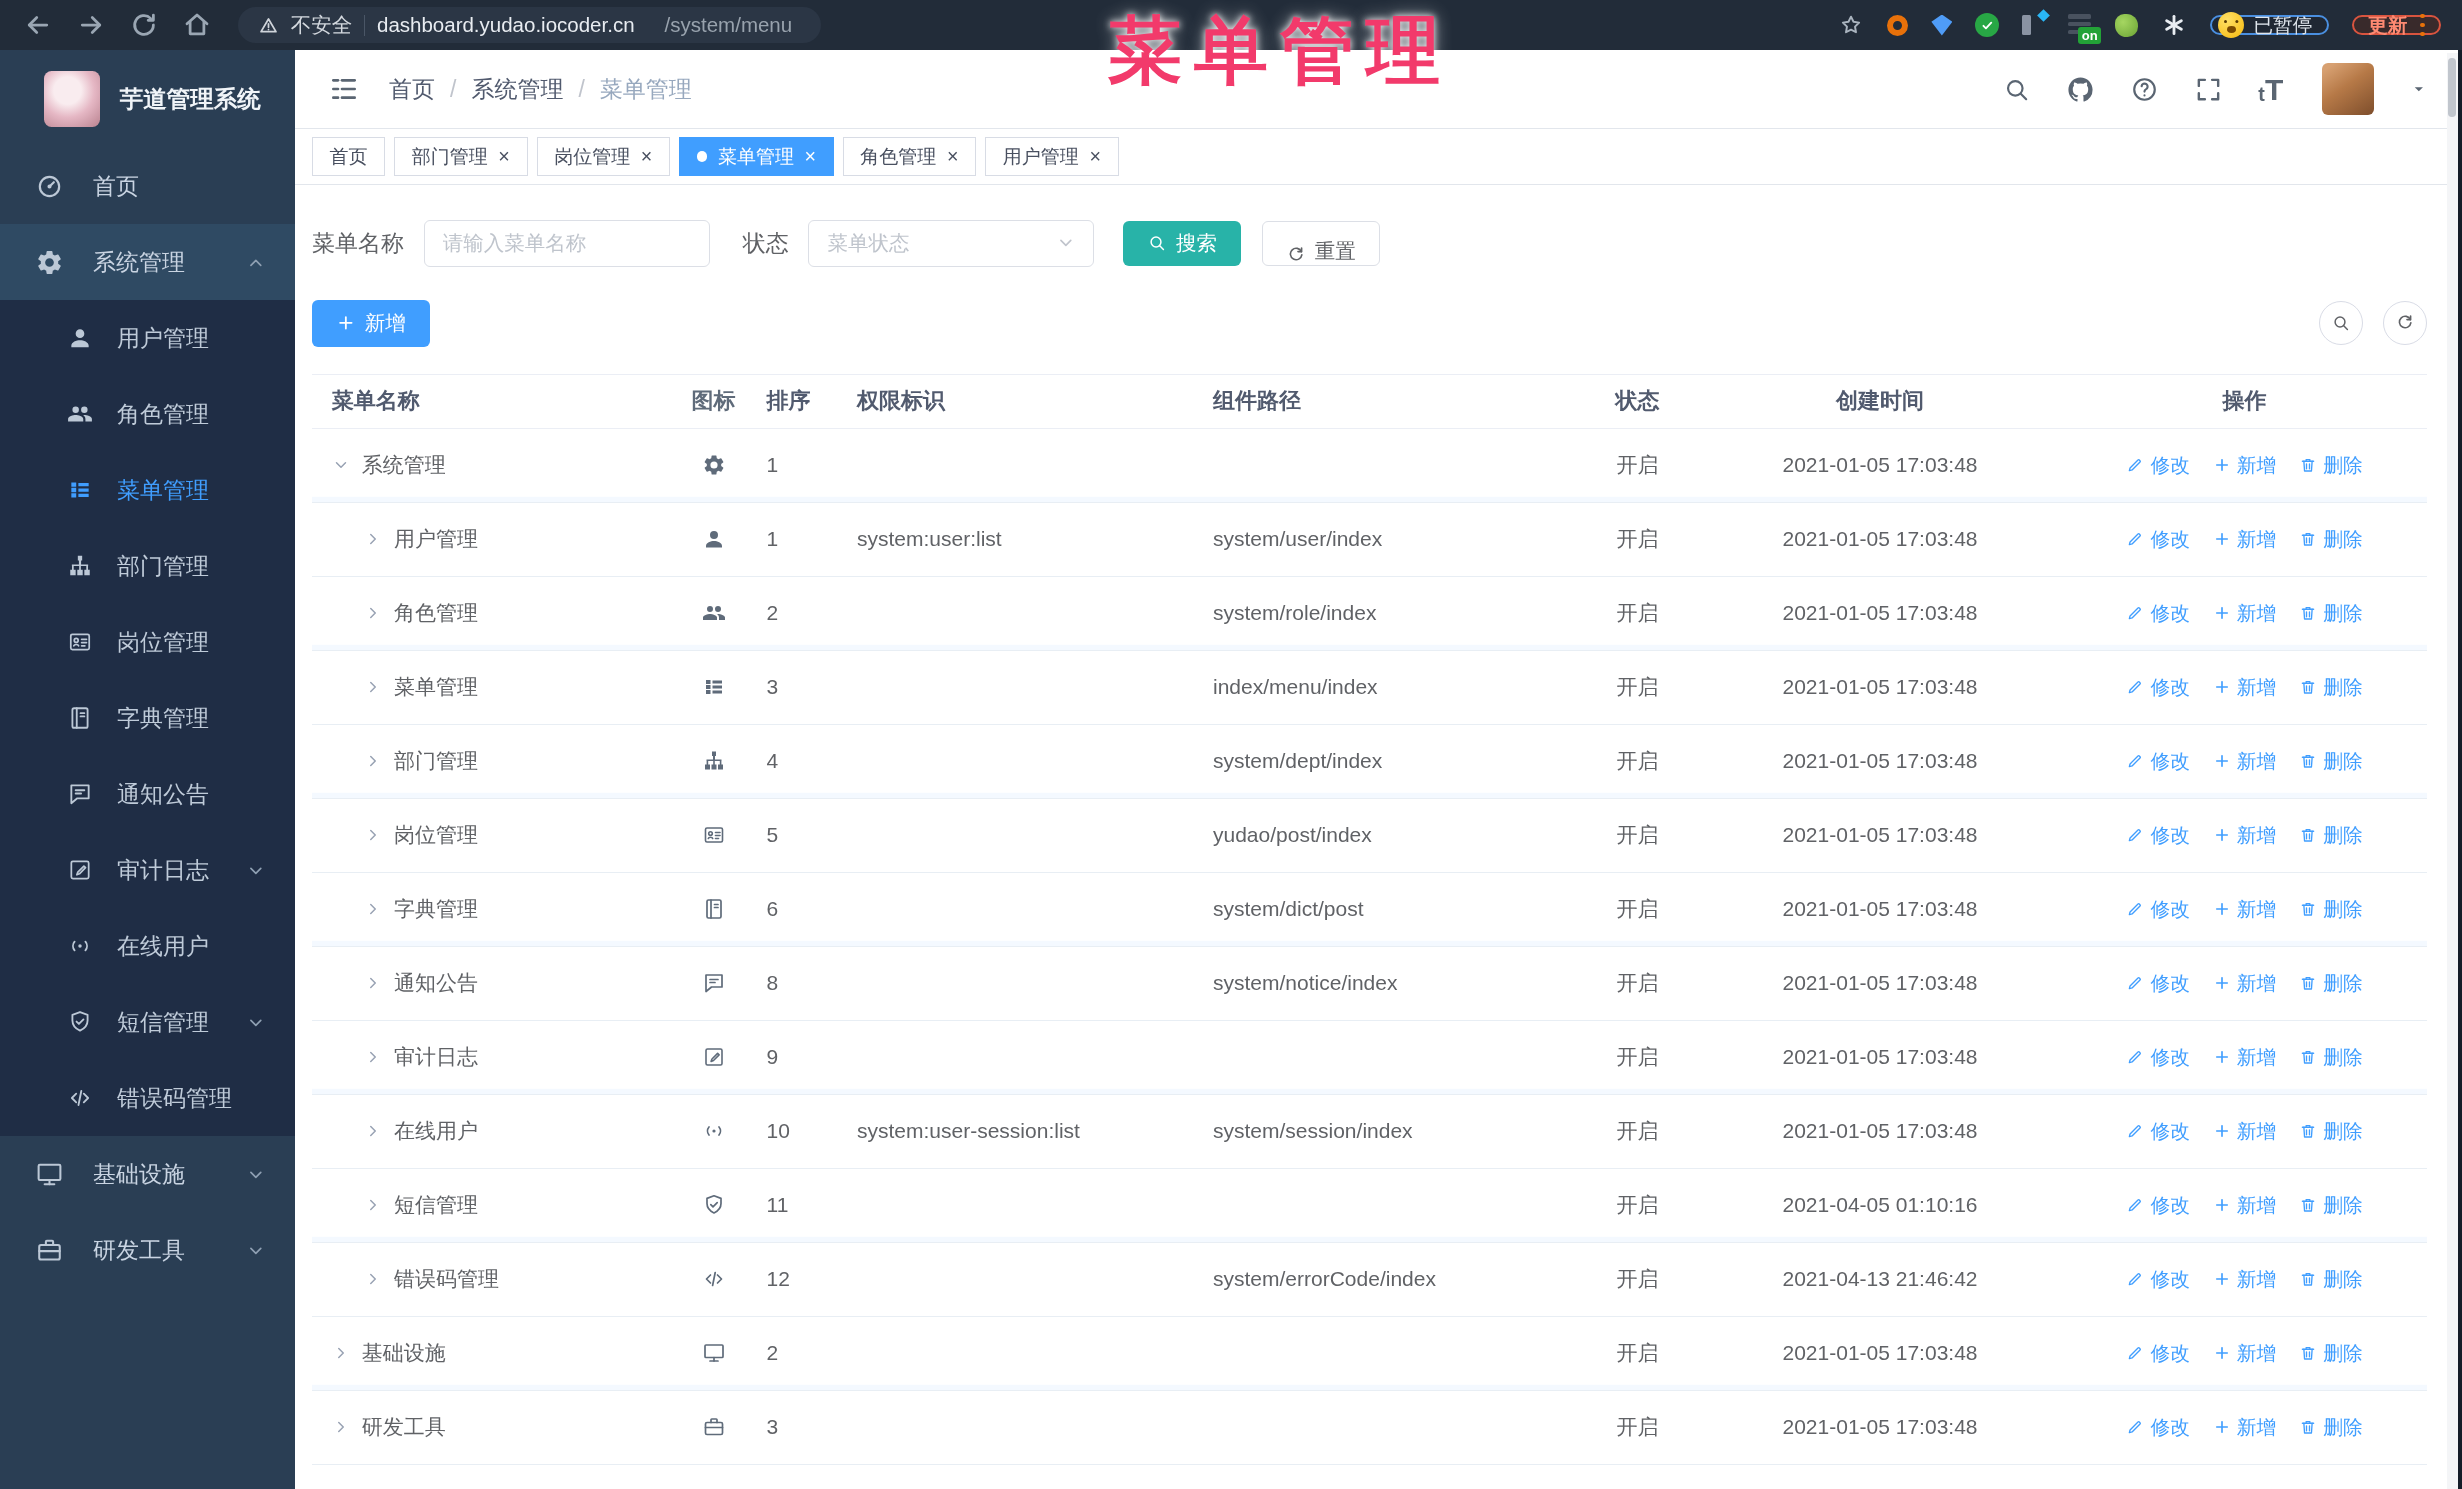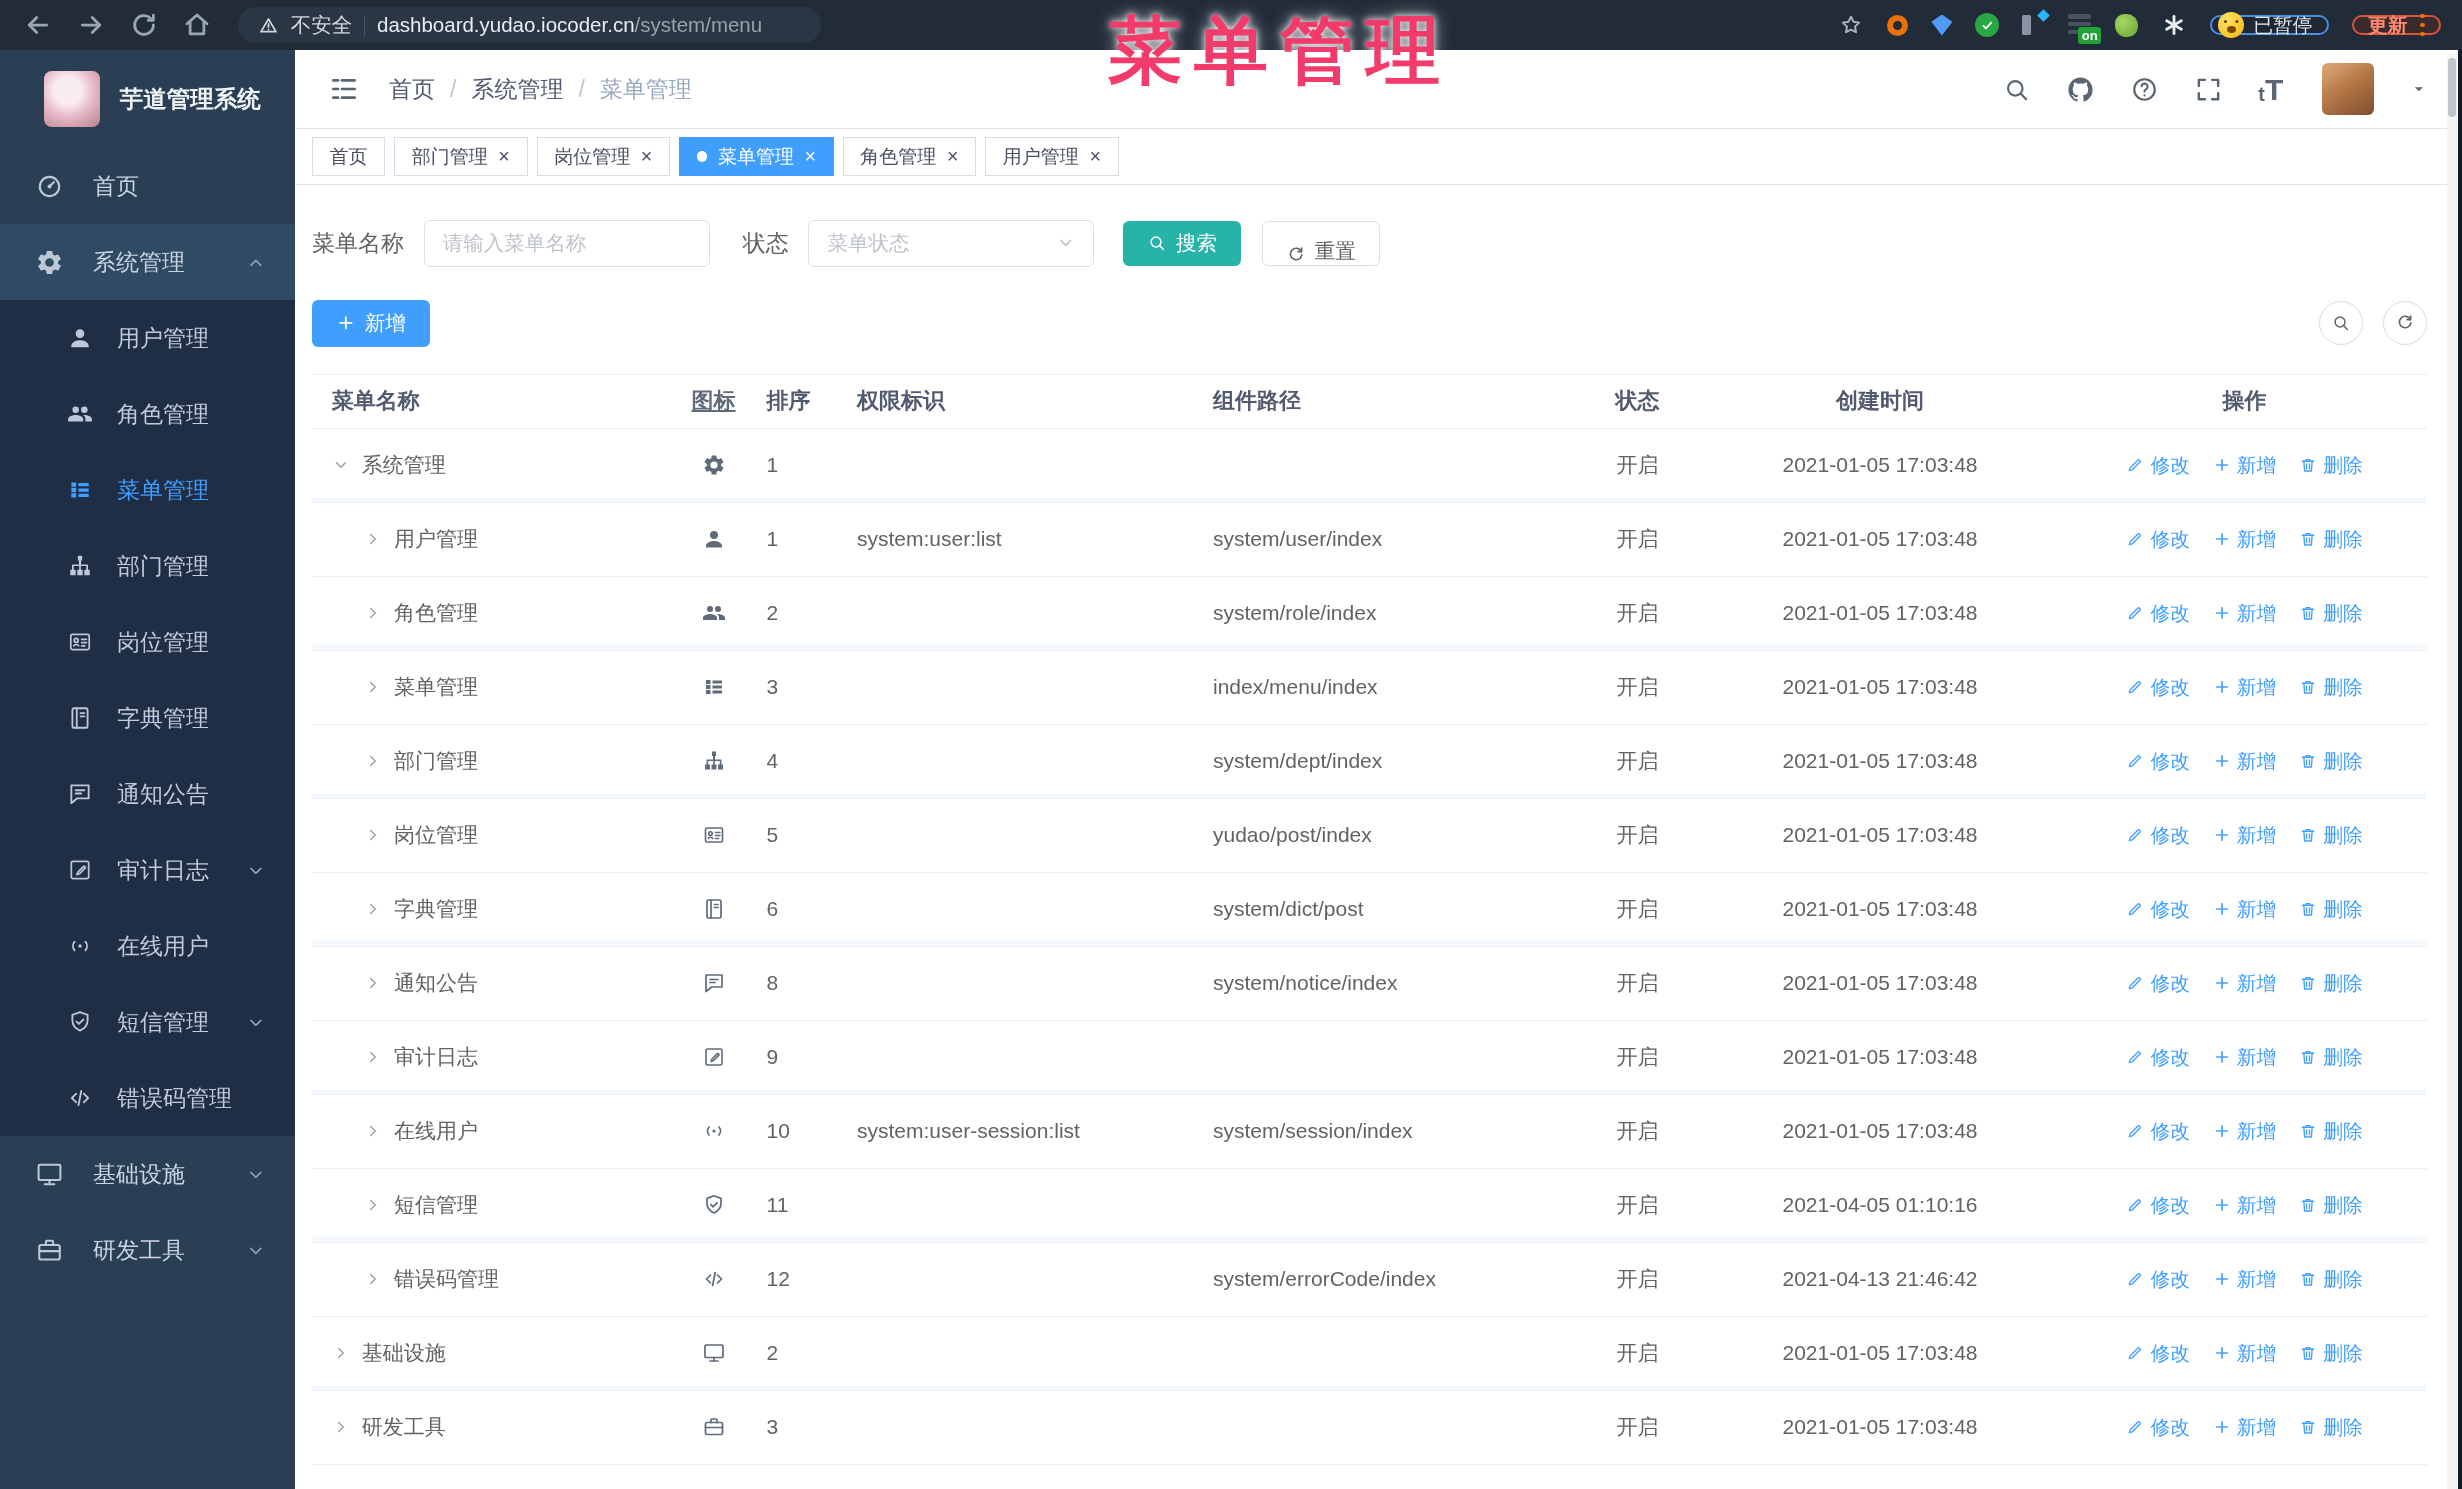--- a/index.html
+++ b/index.html
@@ -11,21 +11,21 @@
     background:#222c39; display:flex; align-items:center; z-index:5; }
   .nav-btn { width:30px; height:30px; color:#9aa6b3; margin-left:23px; flex:none; }
   .nav-btn svg { width:100%; height:100%; }
   .url-pill { margin-left:26px; width:583px; height:36px; border-radius:18px;
     background:#2b3645; display:flex; align-items:center; padding:0 19.7px; gap:12px; flex:none; }
   .url-warn { width:21px; height:21px; color:#cfd4da; flex:none; }
   .url-warn svg { width:100%; height:100%; }
   .url-sec { color:#d3d8de; font-size:20.5px; }
   .url-div { width:0.8px; height:21px; background:#4a5666; }
   .url-text { font-size:20.5px; color:#e8ecf1; white-space:nowrap; }
-  .url-text .path { color:#98a2ad; }
+  .url-text .path { color:#98a2ad;margin-left:30px; }
   .chrome-right { margin-left:auto; display:flex; align-items:center; gap:23px; padding-right:21px; }
   .chrome-ic { width:26px; height:26px; color:#aab4bf; flex:none; }
   .chrome-ic svg { width:100%; height:100%; }
   .ext-ring { width:21px; height:21px; border:6px solid #e8710a; border-radius:50%; }
   .ext-gem { width:21px; height:21px; background:#4f9cf7;
     clip-path:polygon(50% 0,100% 35%,50% 100%,0 35%); }
   .ext-green { width:24px; height:24px; border-radius:50%; background:#28a745;
     display:flex; align-items:center; justify-content:center; color:#fff; }
   .ext-green svg { width:15px; height:15px; }
   .ext-cols { position:relative; width:23px; height:23px; }
@@ -541,21 +541,21 @@
                 <path d="M19 3.6v4.4h-4.4"></path>
               </svg>
             </span>
           </div>
       </div>
     </div>
 
     <div class="table">
       <div class="t-header" id="t-header">
           <div class="c-name">菜单名称</div>
-          <div class="c-icon" style="justify-content: center; text-decoration: underline;">图标</div>
+          <div class="c-icon" style="justify-content: center;">图标</div>
           <div class="c-sort">排序</div>
           <div class="c-perm">权限标识</div>
           <div class="c-comp">组件路径</div>
           <div class="c-status">状态</div>
           <div class="c-time">创建时间</div>
           <div class="c-act">操作</div>
         </div>
       <div class="t-rows" id="t-rows">
   <div class="t-row">
     <div class="c-name">

